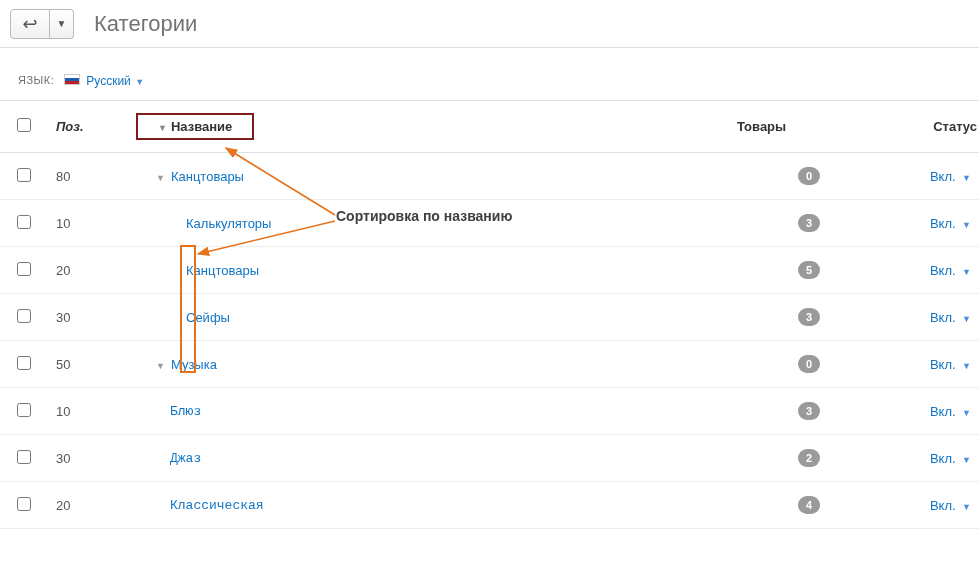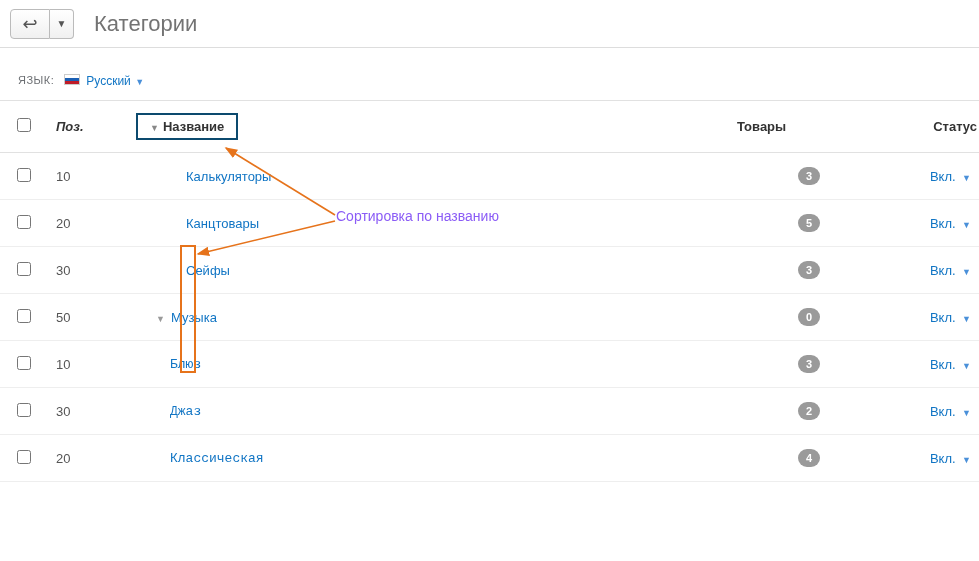--- a/index.html
+++ b/index.html
@@ -65,22 +65,22 @@
     color: #333;
     padding: 12px 8px;
   }
   table.categories th.col-check { width: 48px; text-align: center; }
   table.categories th.col-pos   { width: 80px; font-style: italic; }
   table.categories th.col-goods { width: 160px; }
   table.categories th.col-status{ width: 90px; text-align: right; padding-right: 2px; }
 
   .sort-box {
     display: inline-block;
-    border: 2px solid #0c4a6e;
-    padding: 4px 12px;
+    border: 2px solid #7f1d1d;
+    padding: 4px 20px;
   }
   .sort-box .sort-caret { font-size: 9px; color: #888; margin-right: 4px; }
 
   tr.group-row td {
     background: #f7f7f7;
     border-bottom: 1px solid #e6e6e6;
     padding: 10px 8px;
     color: #555;
   }
   tr.data-row td {
@@ -116,23 +116,23 @@
 
   input[type=checkbox] { width: 14px; height: 14px; }
 
   
   .anno {
     position: absolute;
     pointer-events: none;
     z-index: 10;
   }
   .anno-text {
-    color: #8b5cf6;
+    color: #404040;
     font-size: 14px;
-    font-weight: normal;
+    font-weight: bold;
   }
   .anno svg { position: absolute; top: 0; left: 0; }
 
   .overlay-box {
     position: absolute;
     border: 2px solid #e6731b;
     pointer-events: none;
     z-index: 9;
   }
 </style>
@@ -171,20 +171,27 @@
         <th class="col-name">
           <span class="sort-box">
             <span class="sort-caret">▼</span><span>Название</span>
           </span>
         </th>
         <th class="col-goods">Товары</th>
         <th class="col-status">Статус</th>
       </tr>
     </thead>
     <tbody id="tbody">
+    <tr class="data-row">
+          <td class="col-check"><input type="checkbox" style=""></td>
+          <td class="col-pos">80</td>
+          <td class="col-name"><span class="indent-1"><span class="expand-caret">▼</span><a href="#" class="link">Канцтовары</a></span></td>
+          <td class="col-goods"><span class="badge">0</span></td>
+          <td class="col-status"><a href="#" class="status-link"><span>Вкл.</span><span class="caret-dn"> ▼</span></a></td>
+        </tr>
         <tr class="data-row">
           <td class="col-check"><input type="checkbox" style=""></td>
           <td class="col-pos">10</td>
           <td class="col-name"><span class="indent-2"><a href="#" class="link">Калькуляторы</a></span></td>
           <td class="col-goods"><span class="badge">3</span></td>
           <td class="col-status"><a href="#" class="status-link"><span>Вкл.</span><span class="caret-dn"> ▼</span></a></td>
         </tr>
         <tr class="data-row">
           <td class="col-check"><input type="checkbox" style=""></td>
           <td class="col-pos">20</td>

